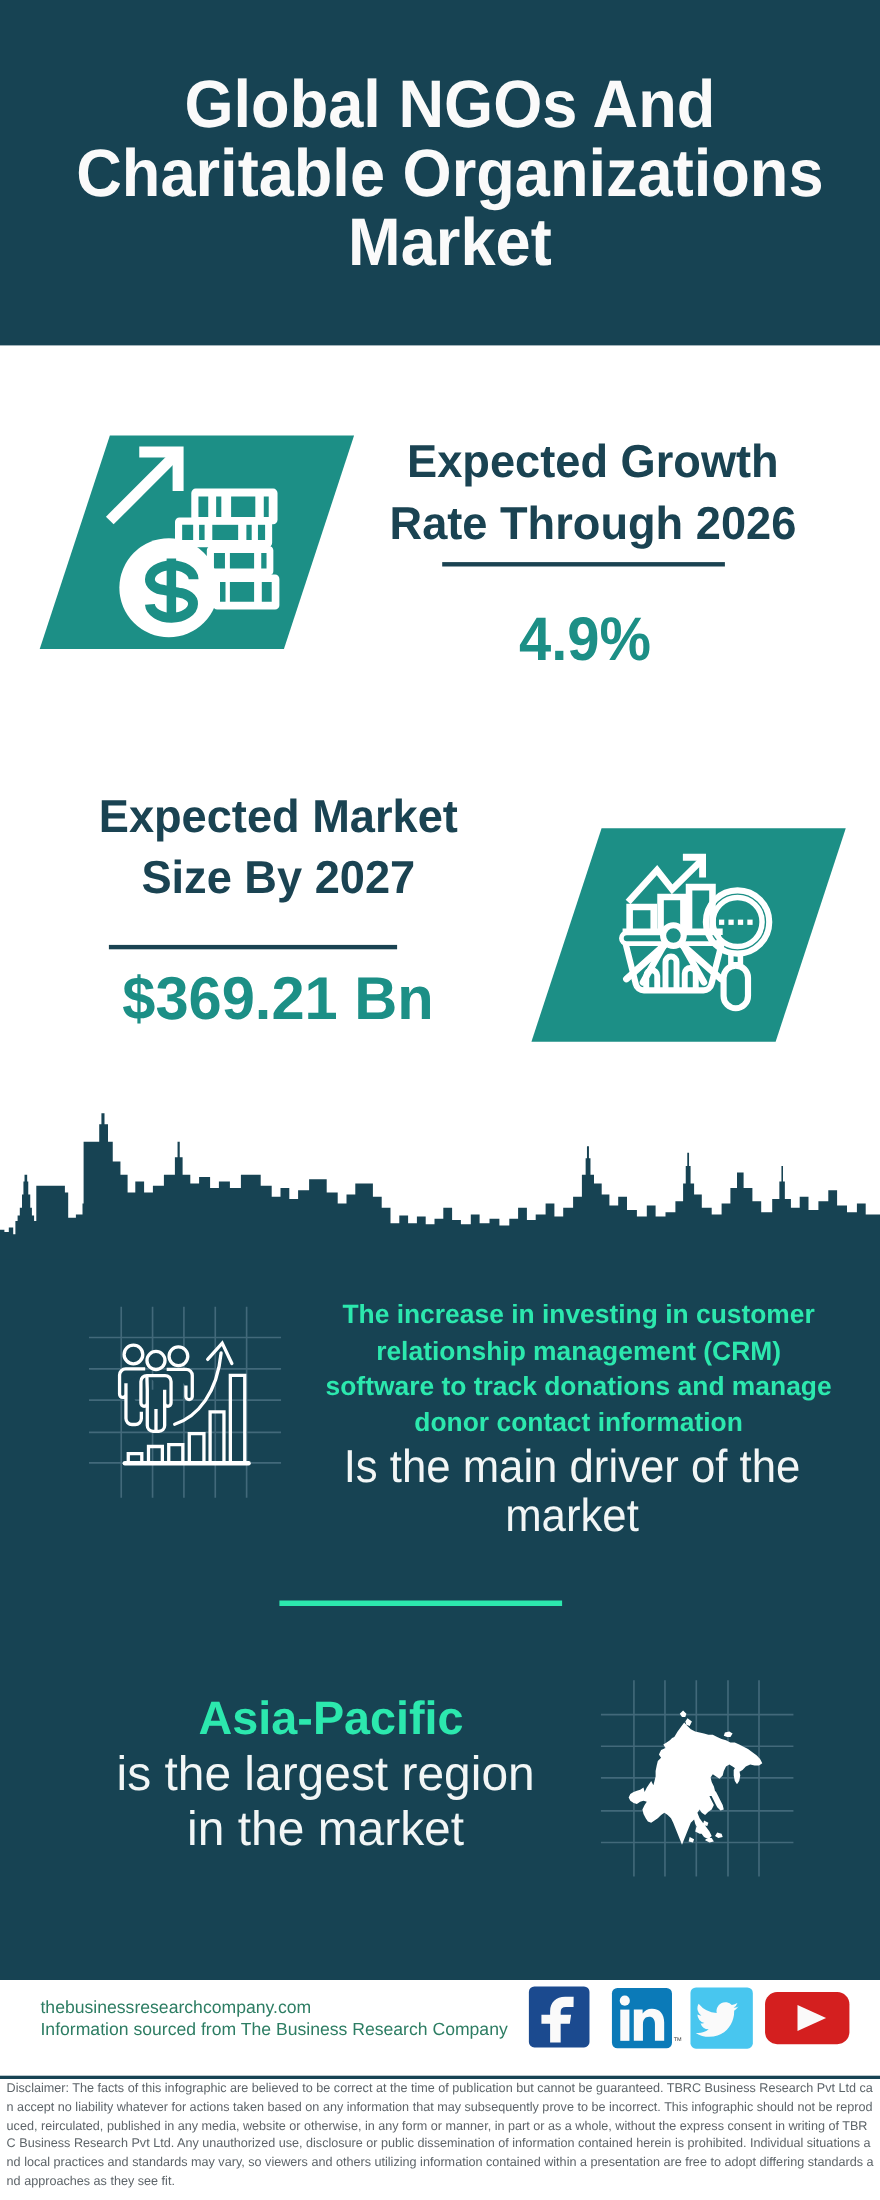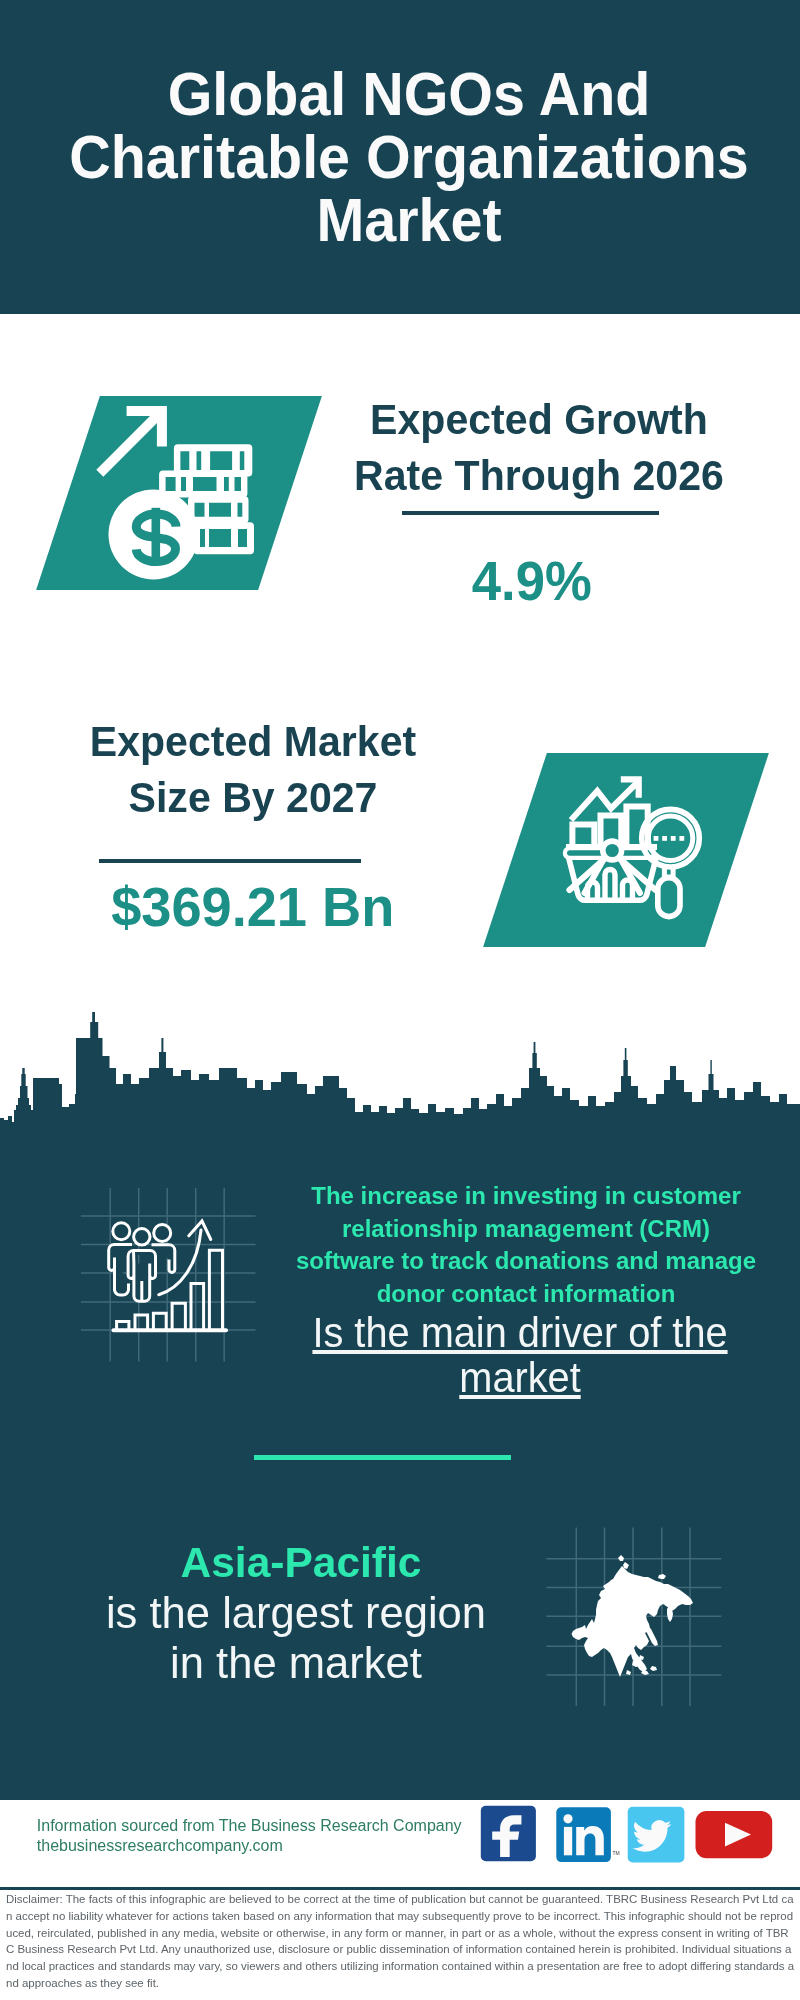--- a/index.html
+++ b/index.html
@@ -21,21 +21,21 @@
   .stat-value{color:#1c8f86;font-weight:bold;text-align:center;}
   .stat-value > span{display:inline-block;}
   #stat1-value{font-size:56px;line-height:80px;}
   #stat1-value > span{transform:scaleX(.94);}
   #stat2-value{font-size:55px;line-height:55px;}
   #stat2-value > span{transform:scaleX(.985);}
   
   #dark-band{left:0;top:1144px;width:800px;height:656px;background:#174353;}
   #skyline{left:0;top:1010px;width:800px;height:135px;line-height:0;}
   .driver-hl{color:#2ce8ae;font-weight:bold;font-size:24px;line-height:32.5px;text-align:center;}
-  .driver-sub{color:#f2f6f6;font-size:42px;line-height:45px;text-align:center;text-decoration:underline;}
+  .driver-sub{color:#f2f6f6;font-size:42px;line-height:45px;text-align:center;}
   .driver-sub > div{transform:scaleX(.946);}
   .mint-rule{position:absolute;background:#2ce8ae;height:4.5px;}
   .region-hl{color:#2ce8ae;font-weight:bold;font-size:42.5px;line-height:45px;text-align:center;}
   .region-sub{color:#f2f6f6;font-size:44px;line-height:50px;text-align:center;}
   .region-sub > div{transform:scaleX(.99);}
   
   #footer-band{left:0;top:1800px;width:800px;height:200px;background:#fff;}
   .src{color:#2d7d63;font-size:16px;line-height:19.8px;}
   .disclaimer{color:#5d6469;font-size:11.48px;line-height:16.75px;text-align:left;word-break:break-all;}
 </style>
@@ -204,19 +204,19 @@
         <rect x="627.7" y="1806.8" width="56.7" height="55.6" rx="5" fill="#48c6ef"></rect>
         <path fill="#fafafa" d="M671.5,1824.0 a16,16 0 0 1 -4.6,1.3 a8,8 0 0 0 3.5,-4.4 a16,16 0 0 1 -5.1,1.9 a8,8 0 0 0 -13.7,7.3 a22.7,22.7 0 0 1 -16.5,-8.4 a8,8 0 0 0 2.5,10.7 a8,8 0 0 1 -3.6,-1.0 a8,8 0 0 0 6.4,7.8 a8,8 0 0 1 -3.6,0.1 a8,8 0 0 0 7.5,5.5 a16,16 0 0 1 -11.8,3.3 a22.6,22.6 0 0 0 12.2,3.6 c14.7,0 22.7,-12.2 22.7,-22.7 v-1.0 a16.2,16.2 0 0 0 4.0,-4.1 Z"></path>
       </g>
       <g>
         <rect x="695.5" y="1811.0" width="76.7" height="47.3" rx="11" fill="#d41f1f"></rect>
         <path fill="#fafafa" d="M725.0,1822.8 L751.0,1834.6 L725.0,1846.4 Z"></path>
       </g>
     </svg>
   </div>
   <div class="abs src" style="left:36.8px;top:1816px;">
+    <div>thebusinessresearchcompany.com</div>
     <div>Information sourced from The Business Research Company</div>
-    <div>thebusinessresearchcompany.com</div>
   </div>
   <div class="abs" style="left:0;top:1887px;width:800px;height:3px;background:#174353;"></div>
   <div class="abs disclaimer" style="left:6px;top:1891px;width:789px;">Disclaimer: The facts of this infographic are believed to be correct at the time of publication but cannot be guaranteed. TBRC Business Research Pvt Ltd can accept no liability whatever for actions taken based on any information that may subsequently prove to be incorrect. This infographic should not be reproduced, reirculated, published in any media, website or otherwise, in any form or manner, in part or as a whole, without the express consent in writing of TBRC Business Research Pvt Ltd. Any unauthorized use, disclosure or public dissemination of information contained herein is prohibited. Individual situations and local practices and standards may vary, so viewers and others utilizing information contained within a presentation are free to adopt differing standards and approaches as they see fit.</div>
 
 </div>
 
 </body></html>

